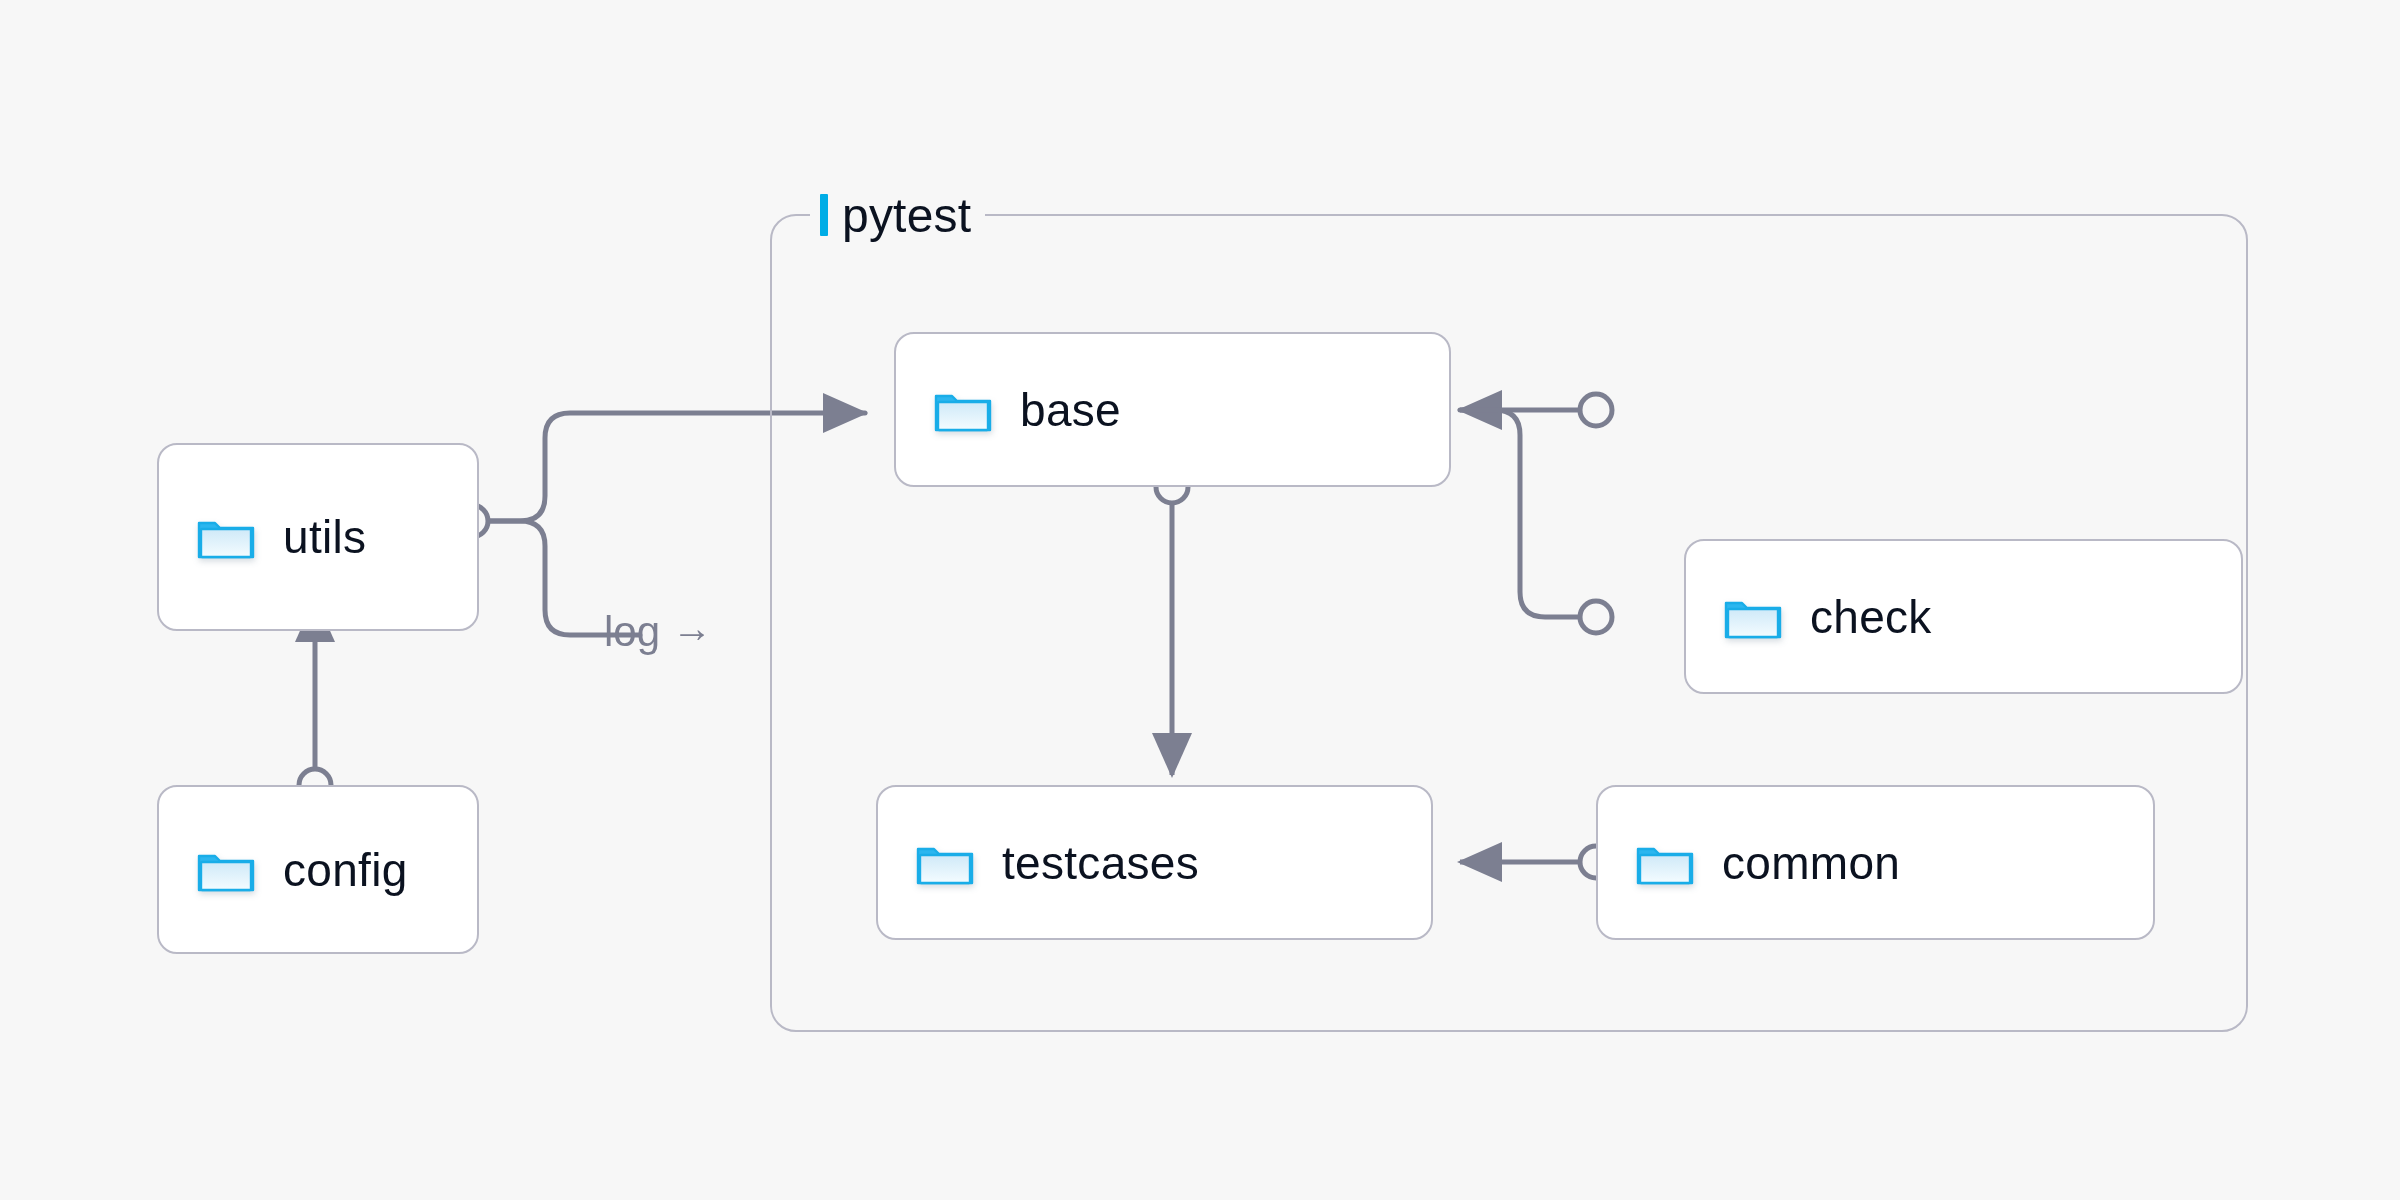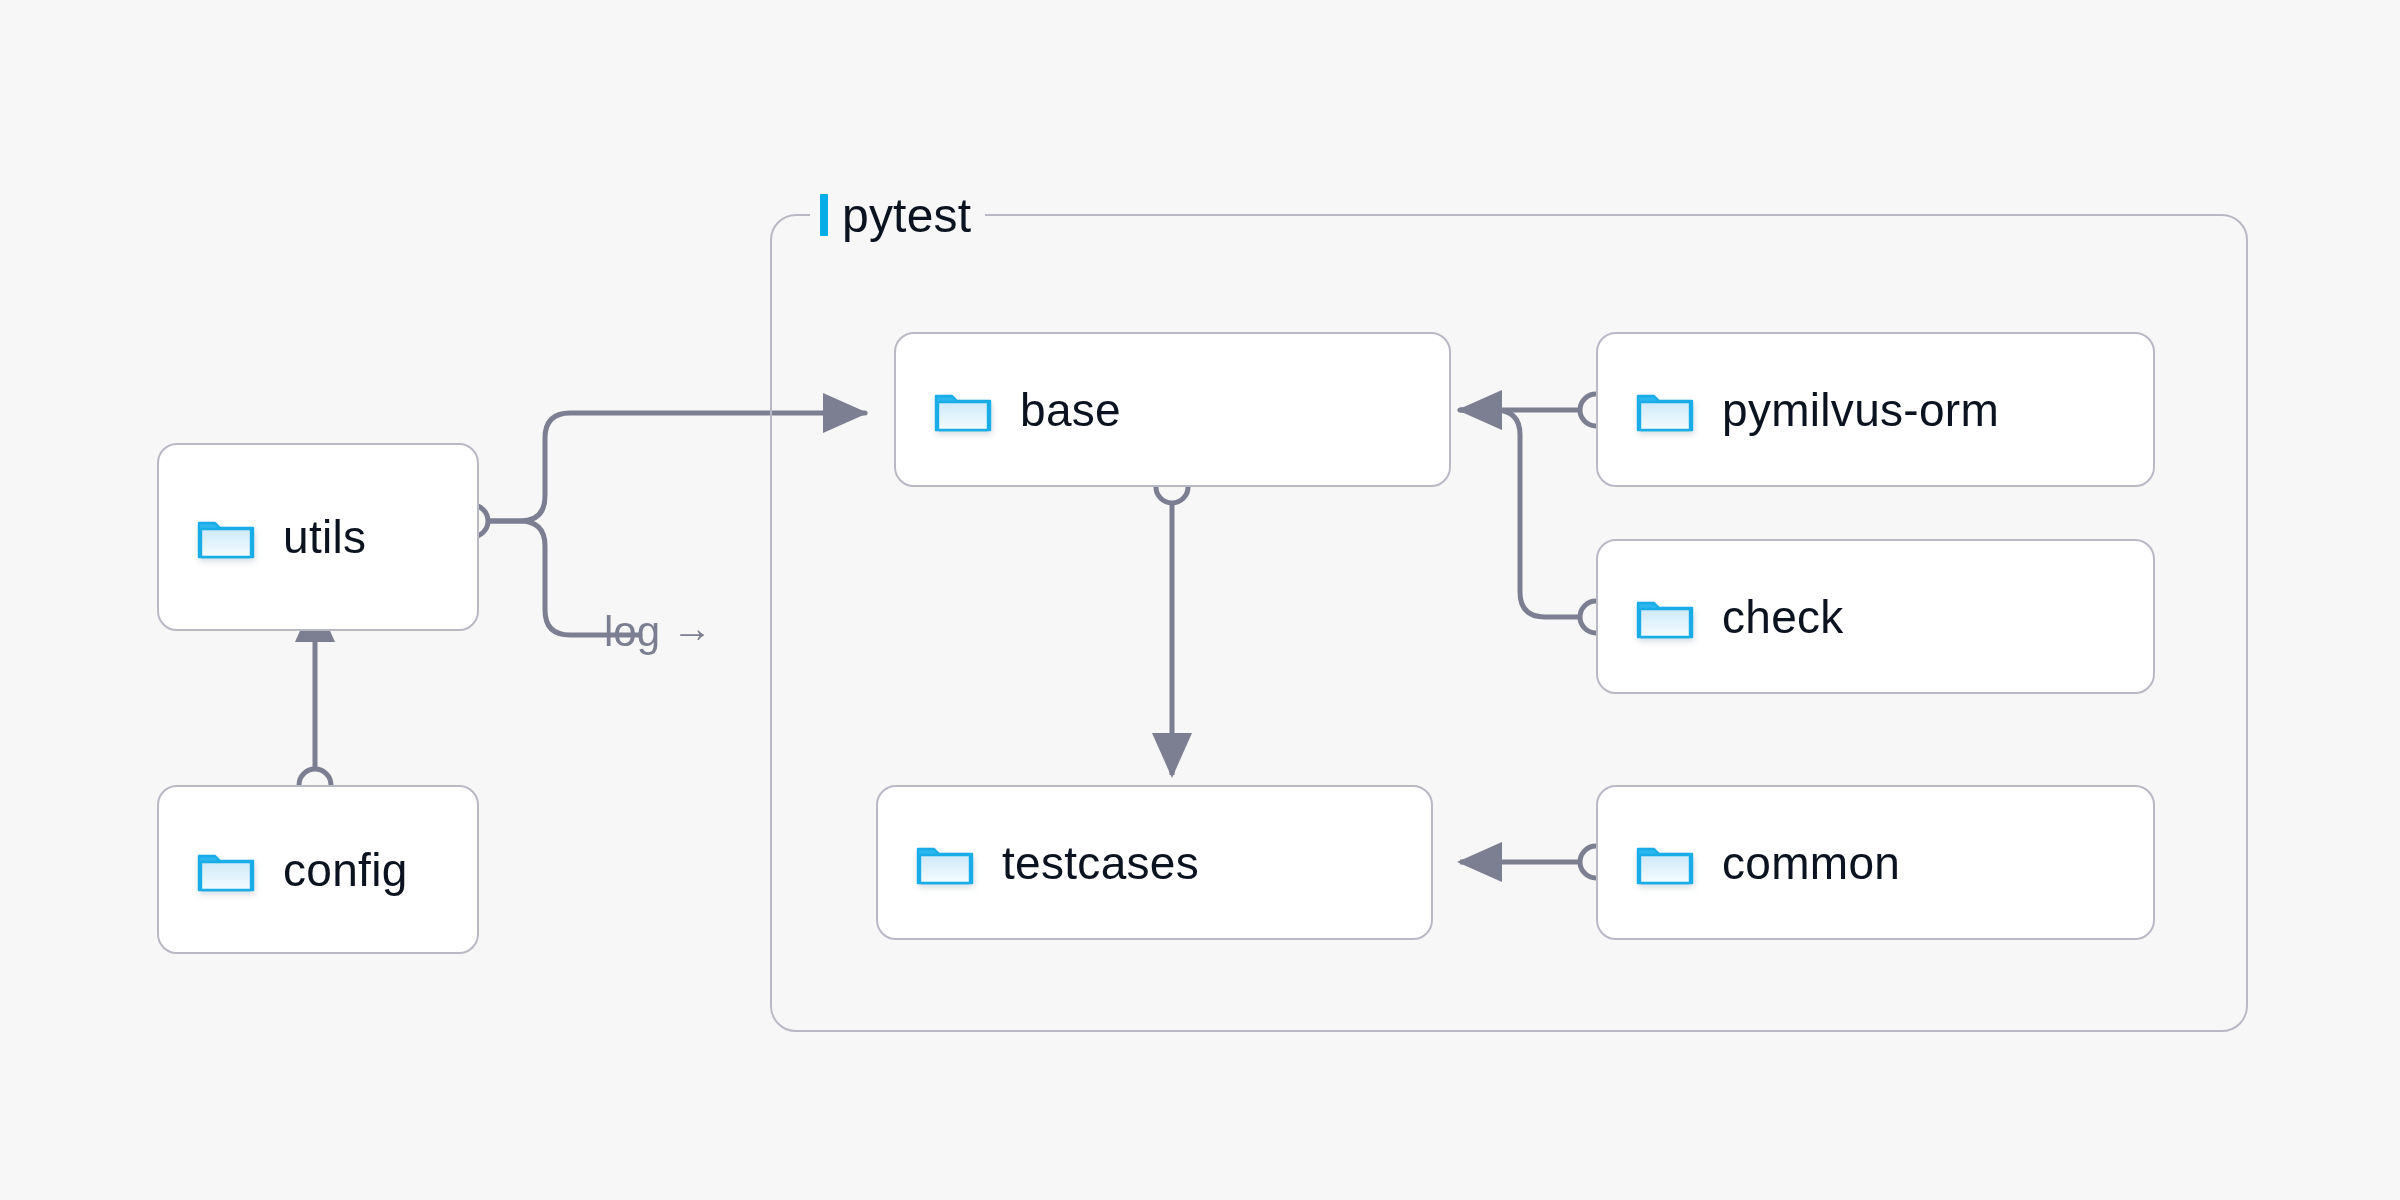--- a/index.html
+++ b/index.html
@@ -184,31 +184,22 @@
   <div class="node" style="left:876px; top:785px; width:557px; height:155px;">
     <span class="folder-icon">
       <svg viewBox="0 0 58 46" width="58" height="46">
         <path d="M2,9 h16 l5,5 h33 v29 h-54 z" fill="#2bb6ef" stroke="#19ade8" stroke-width="2.4" stroke-linejoin="round"></path>
         <rect x="4" y="15" width="50" height="28" rx="1" fill="url(#folderGrad)" stroke="#19ade8" stroke-width="2.4"></rect>
       </svg>
     </span>
     <span class="node-label">testcases</span>
   </div>
 
-  <div class="node" style="left:1596px; top:332px; width:559px; height:155px;">
-    <span class="folder-icon">
-      <svg viewBox="0 0 58 46" width="58" height="46">
-        <path d="M2,9 h16 l5,5 h33 v29 h-54 z" fill="#2bb6ef" stroke="#19ade8" stroke-width="2.4" stroke-linejoin="round"></path>
-        <rect x="4" y="15" width="50" height="28" rx="1" fill="url(#folderGrad)" stroke="#19ade8" stroke-width="2.4"></rect>
-      </svg>
-    </span>
-    <span class="node-label">pymilvus-orm</span>
-  </div>
-
-  <div class="node" style="left:1596px; top:539px; width:559px; height:155px;">
+
+  <div class="node" style="left:1684px; top:539px; width:559px; height:155px;">
     <span class="folder-icon">
       <svg viewBox="0 0 58 46" width="58" height="46">
         <path d="M2,9 h16 l5,5 h33 v29 h-54 z" fill="#2bb6ef" stroke="#19ade8" stroke-width="2.4" stroke-linejoin="round"></path>
         <rect x="4" y="15" width="50" height="28" rx="1" fill="url(#folderGrad)" stroke="#19ade8" stroke-width="2.4"></rect>
       </svg>
     </span>
     <span class="node-label">check</span>
   </div>
 
   <div class="node" style="left:1596px; top:785px; width:559px; height:155px;">

